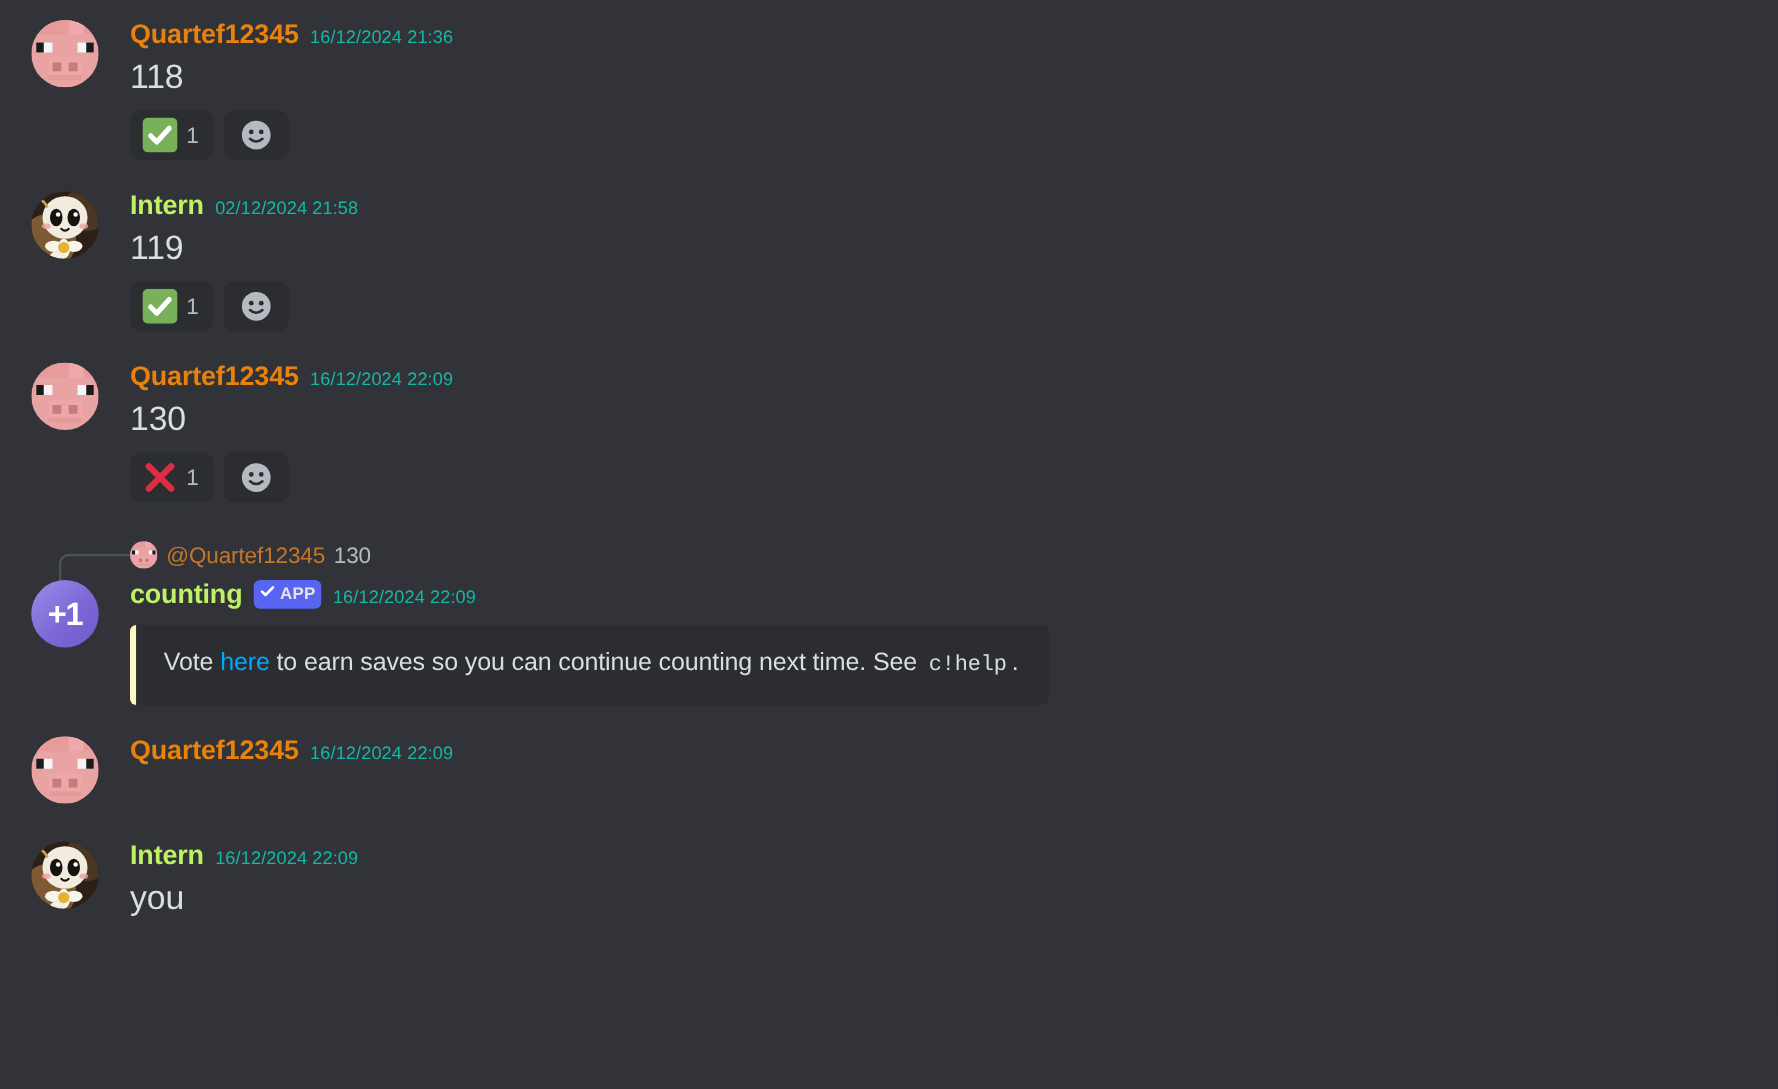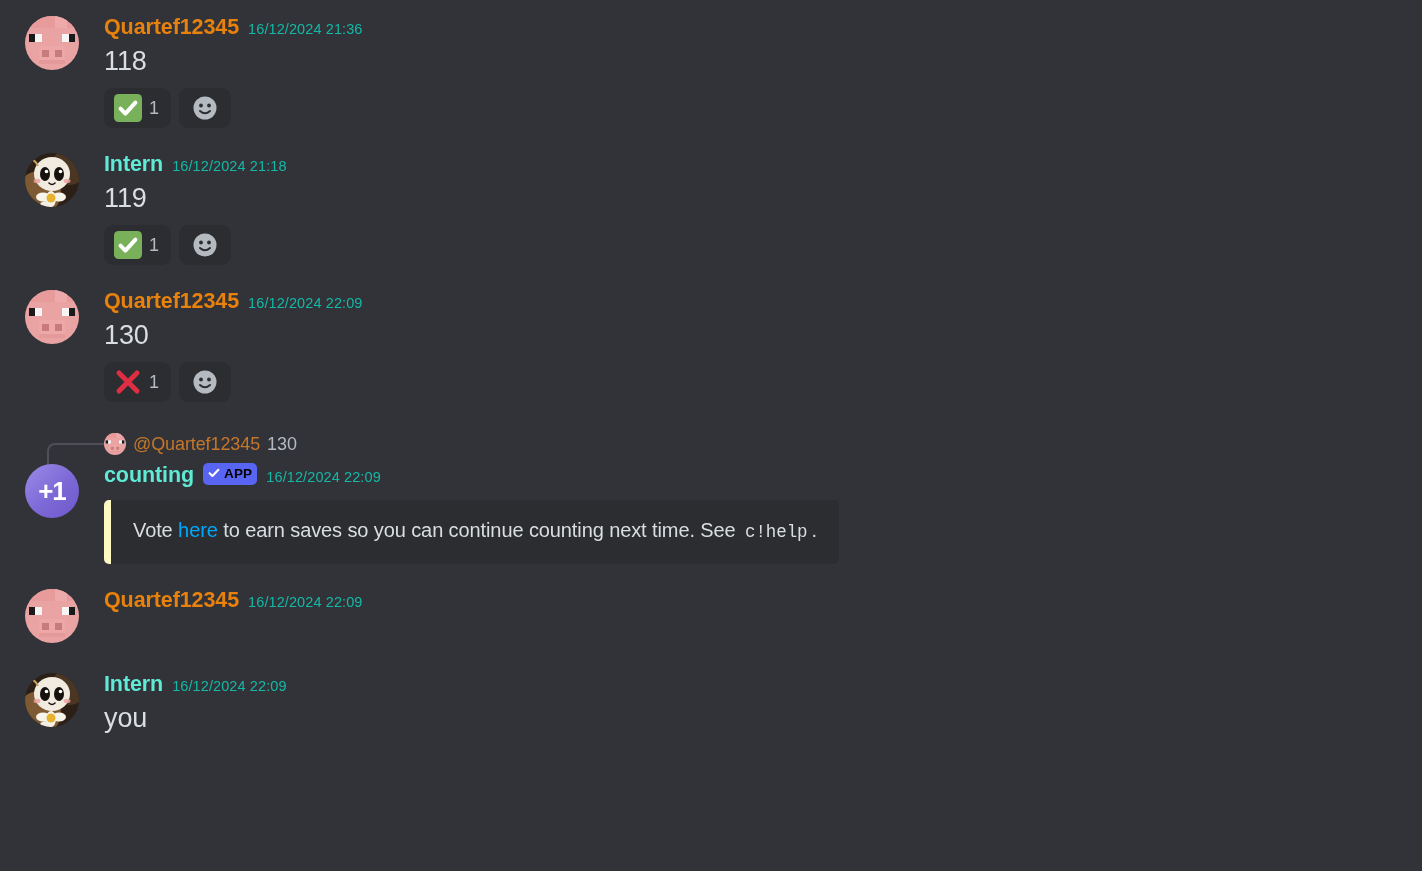--- a/index.html
+++ b/index.html
@@ -56,21 +56,21 @@
     gap: 9px;
     line-height: 1.3;
     margin-bottom: 1px;
   }
   .username {
     font-size: 21.5px;
     font-weight: 600;
     letter-spacing: -0.1px;
   }
   .username.orange { color: #e8820c; }
-  .username.white  { color: #5eead4; }
+  .username.white  { color: #bef264; }
   .timestamp {
     font-size: 14.5px;
     color: #14b8a6;
     letter-spacing: 0.1px;
   }
   .content {
     font-size: 27px;
     color: #dbdee1;
     line-height: 1.34;
     letter-spacing: -0.1px;
@@ -147,24 +147,24 @@
   }
   .reply-text {
     font-size: 18px;
     color: #b5bac1;
     letter-spacing: -0.1px;
   }
 
   
   .app-badge {
     display: inline-flex;
-    align-items: center;
+    align-items: flex-start;
     gap: 3px;
     background: #5865f2;
-    color: #000000;
+    color: #e5e5e5;
     border-radius: 5px;
     padding: 2px 5px 3px 4px;
     font-size: 13.5px;
     font-weight: 700;
     letter-spacing: 0.2px;
     position: relative;
     top: -2px;
   }
   .app-badge svg { width: 14px; height: 14px; display:block; }
 
@@ -184,21 +184,21 @@
     padding: 1px 4px 2px 4px;
     font-size: 17.5px;
     color: #dbdee1;
   }
   b { font-weight: 700; color: #f2f3f5; }
 
   
   .embed {
     margin-top: 10px;
     background: #2b2d31;
-    border-left: 7px solid #fef9c3;
+    border-left: 5px solid #fef9c3;
     border-radius: 5px;
     max-width: 735px;
     padding: 17px 16px 19px 22px;
   }
   .embed-desc {
     font-size: 20px;
     color: #dbdee1;
     line-height: 1.35;
     letter-spacing: -0.1px;
   }
@@ -313,21 +313,21 @@
     <div class="avatar-col">
       <div class="avatar">
         <svg width="54" height="54" viewBox="0 0 54 54">
             <use href="#internface"></use>
           </svg>
       </div>
     </div>
     <div class="body-col">
       <div class="msg-head">
         <span class="username white">Intern</span>
-        <span class="timestamp">16/12/2024 21:18</span>
+        <span class="timestamp">02/12/2024 21:58</span>
       </div>
       <div class="content">119</div>
       <div class="reactions">
         <div class="reaction">
           <svg class="emo" viewBox="0 0 28 28">
               <use href="#emo-check"></use>
             </svg>
           <span class="count">1</span>
         </div>
         <div class="add-reaction">

